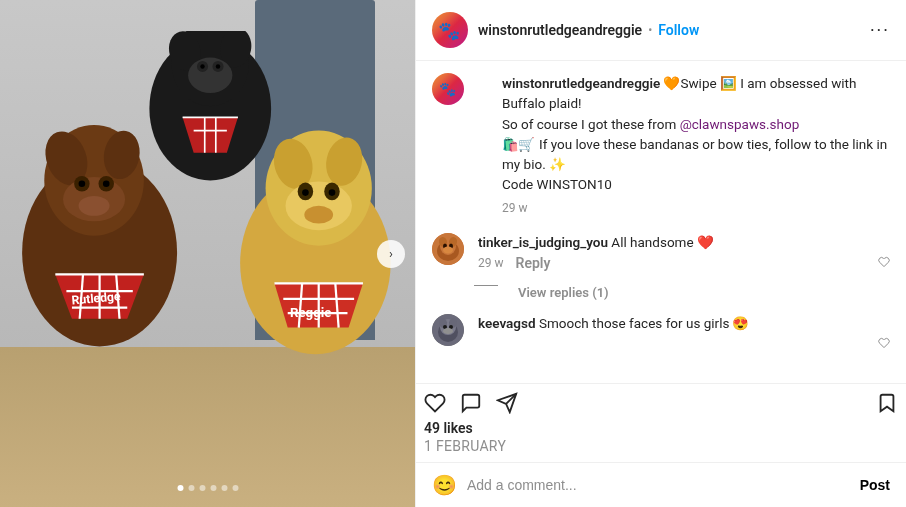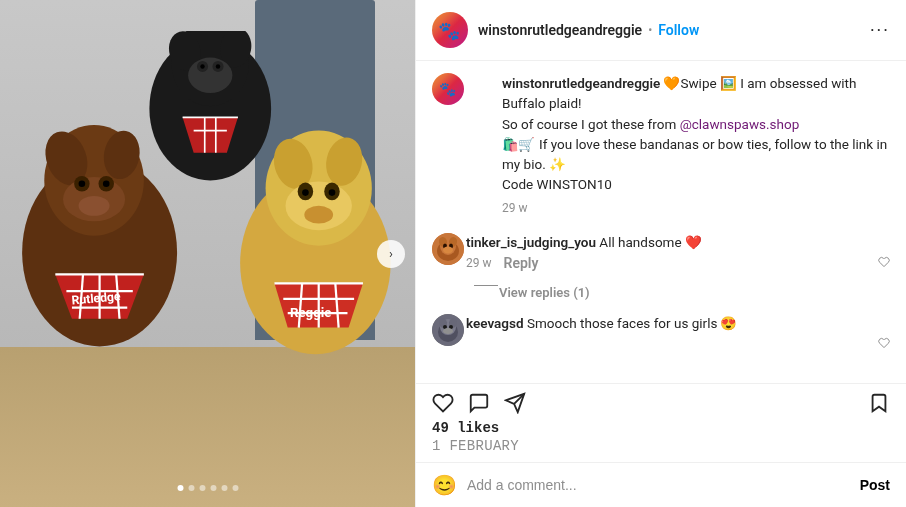--- a/index.html
+++ b/index.html
@@ -197,21 +197,21 @@
     }
     .caption-time {
       font-size: 12px;
       color: #8e8e8e;
       margin-top: 4px;
     }
 
     
     .comment-row {
       display: flex;
-      gap: 2px;
+      gap: 14px;
       margin-bottom: 14px;
     }
     .comment-avatar-sm {
       width: 32px;
       height: 32px;
       border-radius: 50%;
       flex-shrink: 0;
       display: flex;
       align-items: center;
       justify-content: center;
@@ -249,42 +249,41 @@
       margin-left: auto;
       color: #8e8e8e;
       font-size: 12px;
       cursor: pointer;
     }
 
     
     .view-replies {
       display: flex;
       align-items: flex-start;
-      gap: 1px;
+      gap: 20px;
       margin-left: 42px;
       margin-bottom: 14px;
       cursor: pointer;
     }
     .view-replies-line {
       width: 24px;
       height: 1px;
       background: #8e8e8e;
     }
     .view-replies-text {
       font-size: 13px;
       font-weight: 600;
       color: #8e8e8e;
     }
 
     
     .actions-bar {
-      padding: 8px 16px;
+      padding: 8px 8px;
       border-top: 1px solid #efefef;
       flex-shrink: 0;
-      font-family: Liberation Mono, monospace;
     }
     .action-icons {
       display: flex;
       align-items: center;
       gap: 14px;
     }
     .action-icon {
       cursor: pointer;
       color: #262626;
       font-size: 22px;

